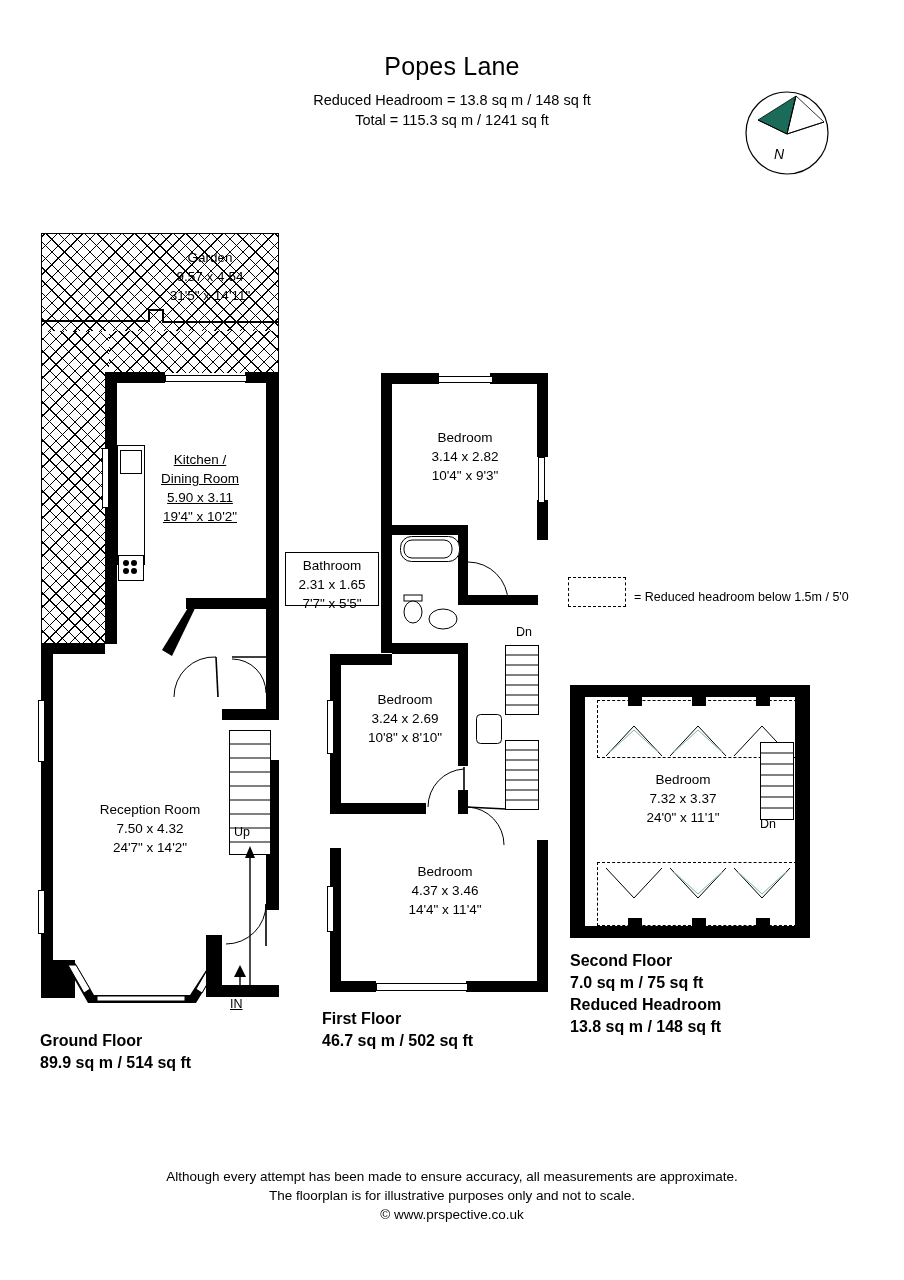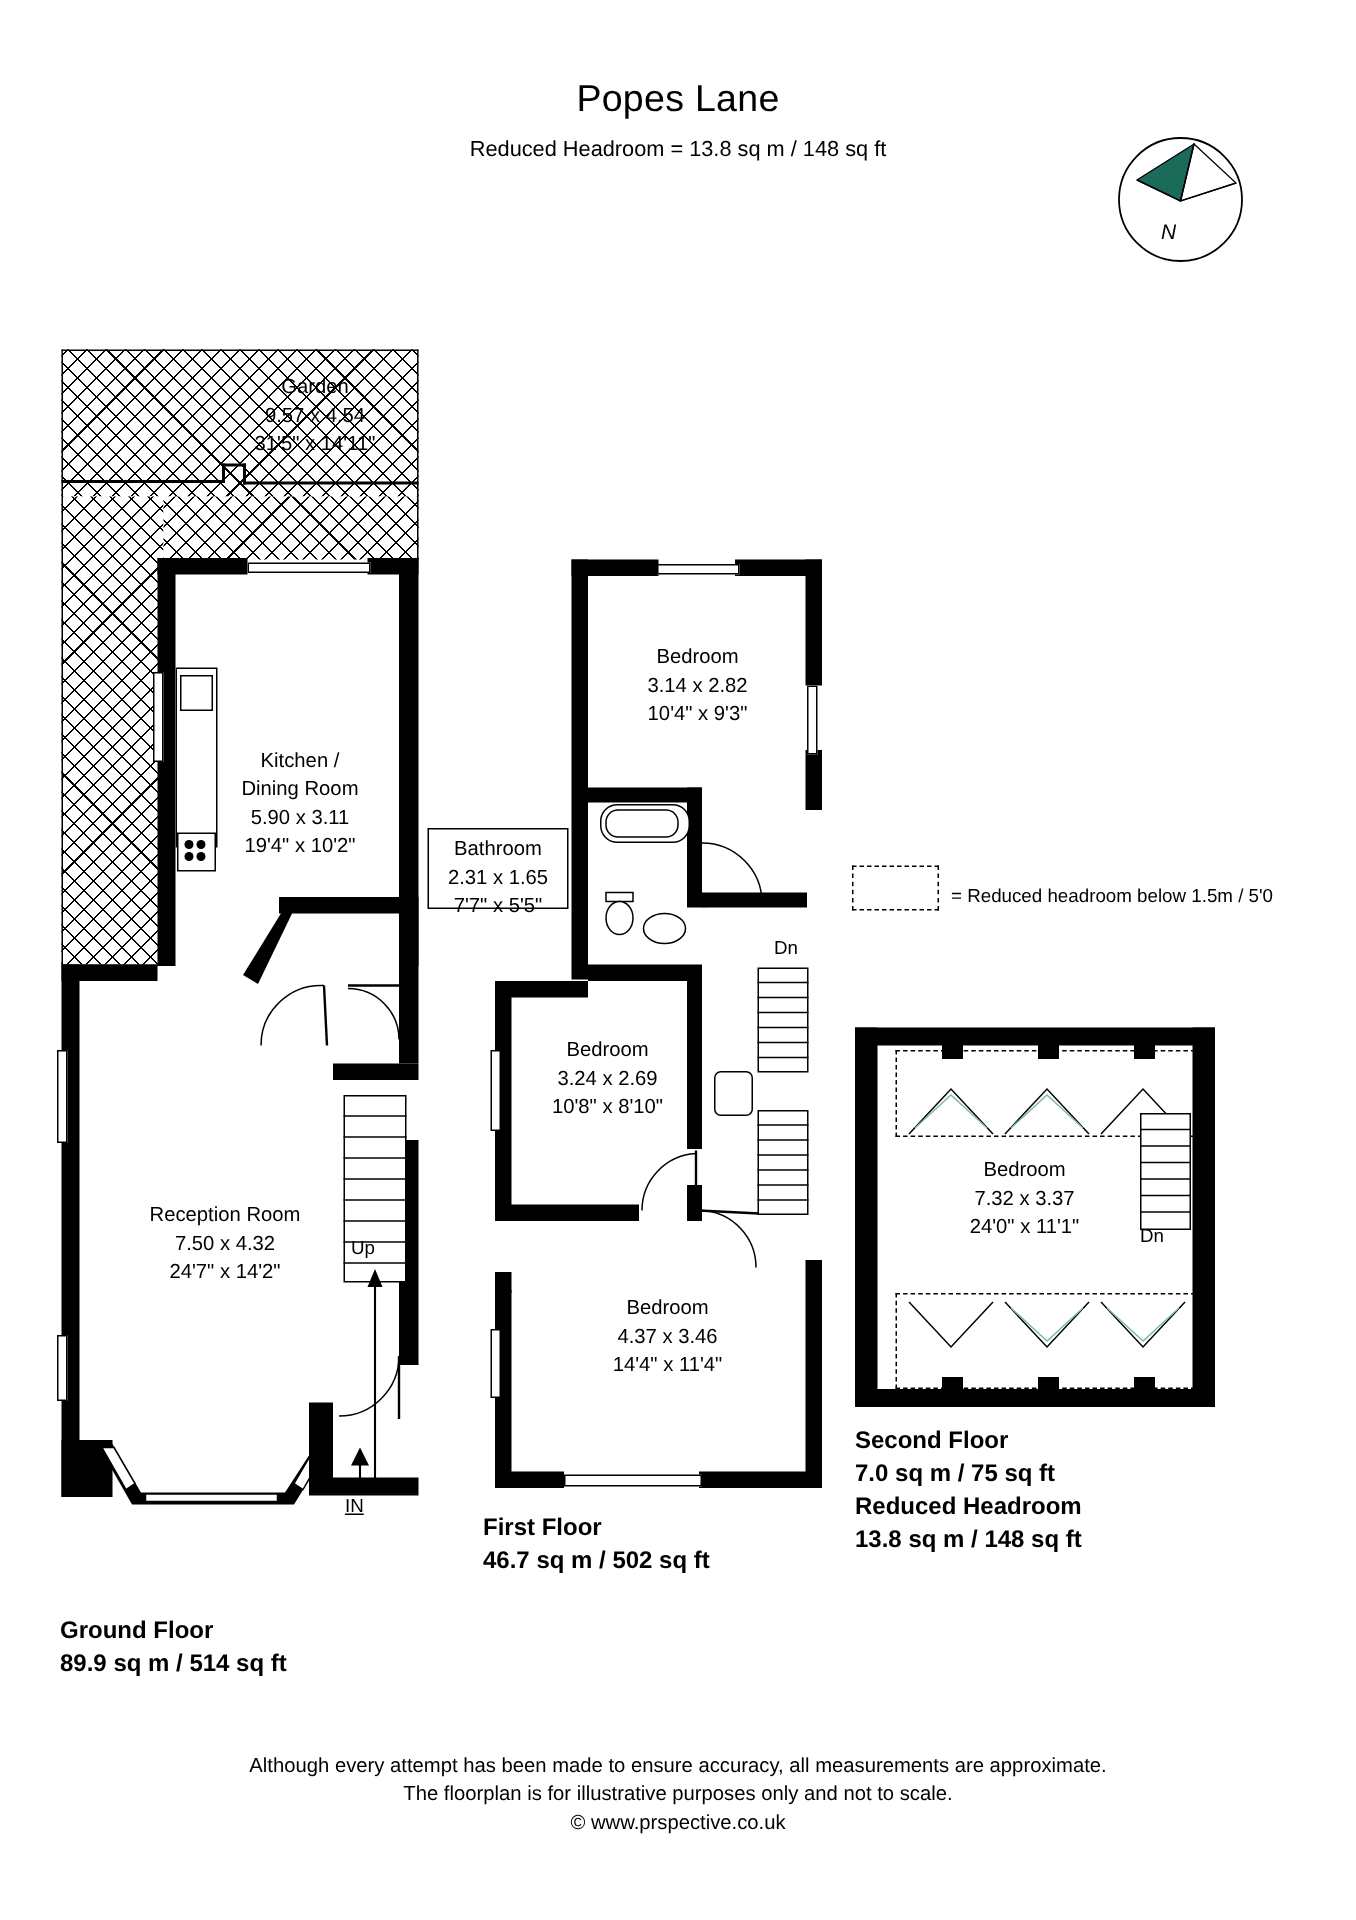--- a/index.html
+++ b/index.html
@@ -45,20 +45,21 @@
   .disc{left:0;bottom:56px;width:904px;text-align:center;font-size:13.5px;line-height:19px;}
 
   svg{display:block;overflow:visible;}
 </style>
 </head>
 <body>
 
 <div class="abs ctr" id="title">Popes Lane</div>
 <div class="abs ctr" id="subs">
   <div>Reduced Headroom = 13.8 sq m / 148 sq ft</div>
+  <div>Total = 115.3 sq m / 1241 sq ft</div>
 </div>
 
 <div class="abs" id="compass">
   <svg width="86" height="86" viewBox="0 0 86 86">
     <circle cx="43" cy="43" r="41" fill="#fff" stroke="#000" stroke-width="1.2"></circle>
     <polygon points="43,44 14,30 52,6" fill="#1b6b5a" stroke="#000" stroke-width="0.8"></polygon>
     <polygon points="43,44 80,32 52,6" fill="#ffffff" stroke="#000" stroke-width="0.8"></polygon>
     <polyline points="14,30 43,44 80,32" fill="none" stroke="#000" stroke-width="1"></polyline>
     <line x1="43" y1="44" x2="52" y2="6" stroke="#000" stroke-width="1"></line>
   </svg>
@@ -102,21 +103,21 @@
   <div class="abs" style="left:118px;top:555px;width:24px;height:24px;border:1px solid #000;background:#fff;">
     <svg width="22" height="22" viewBox="0 0 22 22">
       <circle cx="7" cy="7" r="3" fill="#000"></circle>
         <circle cx="15" cy="7" r="3" fill="#000"></circle>
       <circle cx="7" cy="15" r="3" fill="#000"></circle>
         <circle cx="15" cy="15" r="3" fill="#000"></circle>
     </svg>
   </div>
   <div class="win" style="left:102px;top:448px;width:5px;height:58px;"></div>
 
-  <div class="roomlabel abs" style="left:130px;top:497px;width:140px;">
+  <div class="roomlabel abs" style="left:130px;top:450px;width:140px;text-decoration:underline;">
     <div>Kitchen /</div>
     <div>Dining Room</div>
     <div>5.90 x 3.11</div>
     <div>19'4" x 10'2"</div>
   </div>
 
   <div class="wall" style="left:186px;top:598px;width:93px;height:11px;"></div>
   <div class="abs" style="left:160px;top:598px;width:40px;height:60px;">
     <svg width="40" height="60" viewBox="0 0 40 60">
         <polygon points="34,0 40,0 12,58 2,52" fill="#000"></polygon>
@@ -193,21 +194,21 @@
     </svg>
   </div>
   <div class="abs" style="left:230px;top:997px;font-size:12.5px;text-decoration:underline;">IN</div>
 
   <div class="roomlabel abs" style="left:60px;top:800px;width:180px;">
     <div>Reception Room</div>
     <div>7.50 x 4.32</div>
     <div>24'7" x 14'2"</div>
   </div>
 
-  <div class="abs floortitle" style="left:40px;top:1030px;margin-top:47px;">
+  <div class="abs floortitle" style="left:40px;top:1030px;">
     <div>Ground  Floor</div>
     <div>89.9 sq m / 514 sq ft</div>
   </div>
 </div>
 
 <div class="abs" style="left:0;top:0;width:600px;height:1100px;">
 
   <div class="wall" style="left:381px;top:373px;width:11px;height:280px;"></div>
   <div class="wall" style="left:381px;top:373px;width:58px;height:11px;"></div>
   <div class="wall" style="left:490px;top:373px;width:58px;height:11px;"></div>

